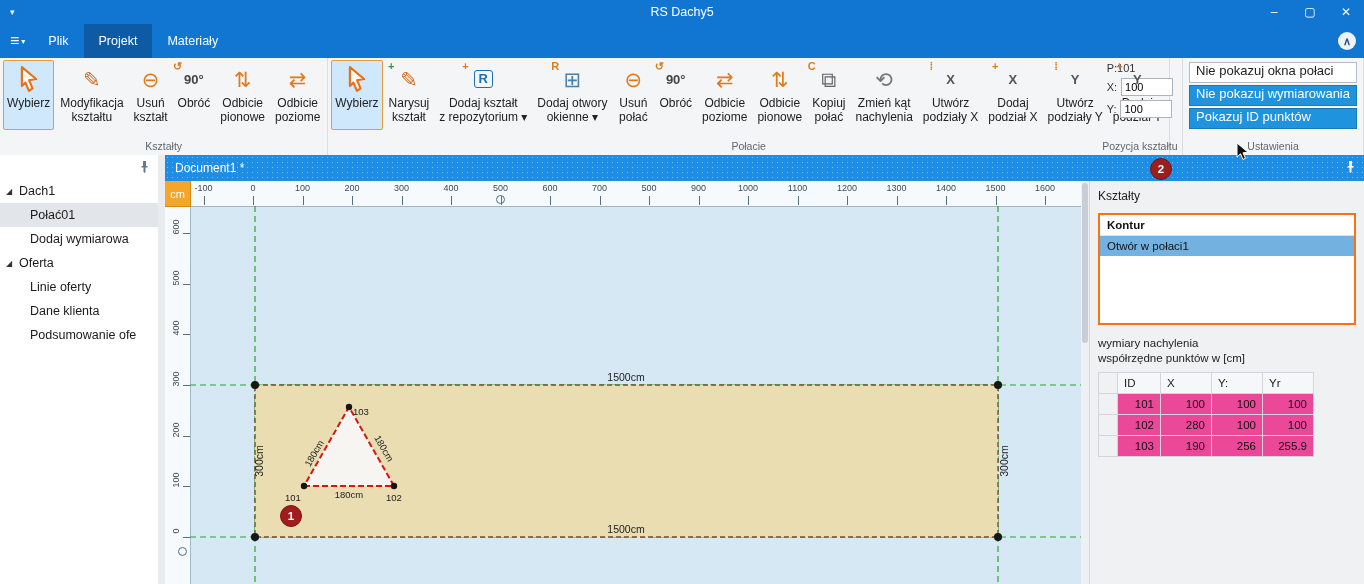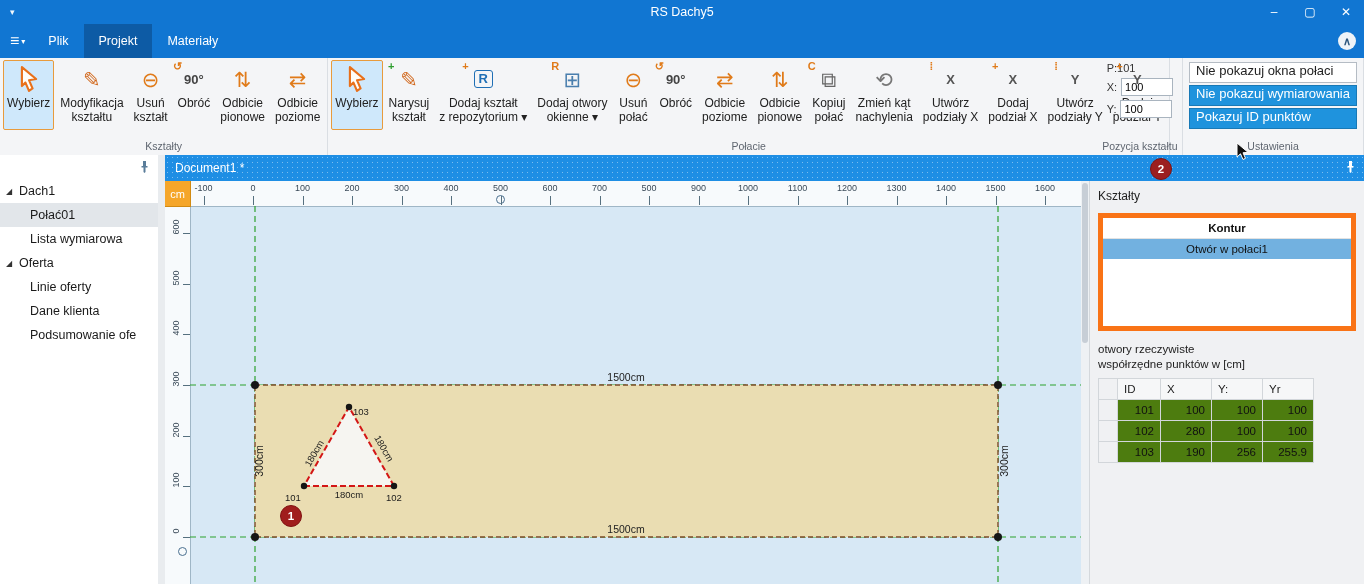--- a/index.html
+++ b/index.html
@@ -101,27 +101,27 @@
   .plab{font-size:9.5px;fill:#1c1c1c;font-family:"Liberation Sans",sans-serif;}
   .badge-c{fill:#a01d1d;stroke:#801212;}
   .badge-t{fill:#fff;font-size:11.5px;font-weight:bold;font-family:"Liberation Sans",sans-serif;}
 
   .v-scrollbar{width:8px;background:#eef1f4;position:relative;flex:0 0 auto;}
   .v-scroll-thumb{position:absolute;top:2px;left:1px;width:6px;height:160px;background:#c7ced6;border-radius:3px;}
 
   
   .rightpanel{flex:1;background:#f0f1f3;border-left:1px solid #d4d8dc;padding:6px 8px;box-sizing:border-box;overflow:hidden;}
   .rp-title{font-size:12px;color:#222;margin:2px 0 10px;}
-  .contour-box{background:#fff;border:5px solid #f97316;height:108px;overflow:hidden;text-align:center;}
+  .contour-box{background:#fff;border:2px solid #f97316;height:108px;overflow:hidden;}
   .contour-header{font-size:11.5px;font-weight:bold;padding:4px 7px;border-bottom:1px solid #e2e2e2;color:#111;}
   .contour-row{font-size:11.5px;padding:4px 7px;color:#111;}
   .contour-row.selected{background:#72b1e0;}
   .rp-note{font-size:11.5px;color:#222;margin-top:12px;}
   .rp-note2{font-size:11.5px;color:#222;margin-top:3px;}
-  .pts-table{border-collapse:collapse;margin-top:8px;font-size:11.5px;background:#4d7c0f;}
+  .pts-table{border-collapse:collapse;margin-top:8px;font-size:11.5px;background:#ec4899;}
   .pts-table th,.pts-table td{border:1px solid #d2d6da;padding:2px 6px;height:16px;}
   .pts-table th{background:#f6f7f8;font-weight:normal;text-align:left;color:#222;}
   .pts-table th.sel,.pts-table td.sel{width:10px;background:#f0f1f3;padding:2px 4px;}
   .pts-table td.num{text-align:right;min-width:38px;color:#111;}
   .pts-table td.num.c1{min-width:30px;}
 
   .mouse-cursor{position:absolute;left:1236px;top:142px;z-index:60;}
   .pin-svg{display:inline-block;}
 </style>
 </head>
@@ -349,21 +349,21 @@
     </div>
     <div id="tree">
         <div class="tree-item">
           <span class="expander">◢</span>
           <span class="tlabel">Dach1</span>
         </div>
         <div class="tree-item selected lvl1">
           <span class="tlabel">Połać01</span>
         </div>
         <div class="tree-item lvl1">
-          <span class="tlabel">Lista wymiarowa</span>
+          <span class="tlabel">Dodaj wymiarowa</span>
         </div>
         <div class="tree-item">
           <span class="expander">◢</span>
           <span class="tlabel">Oferta</span>
         </div>
         <div class="tree-item lvl1">
           <span class="tlabel">Linie oferty</span>
         </div>
         <div class="tree-item lvl1">
           <span class="tlabel">Dane klienta</span>
@@ -490,21 +490,21 @@
       </div>
 
       <div class="rightpanel">
         <div class="rp-title">Kształty</div>
         <div class="contour-box">
           <div class="contour-header">Kontur</div>
           <div id="contour-rows">
               <div class="contour-row selected">Otwór w połaci1</div>
             </div>
         </div>
-        <div class="rp-note">otwory rzeczywiste</div>
+        <div class="rp-note">wymiary nachylenia</div>
         <div class="rp-note2">współrzędne punktów w [cm]</div>
         <table class="pts-table" id="pts-table">
             <thead>
               <tr>
                 <th class="sel"></th>
                 <th>ID</th>
                 <th>X</th>
                 <th>Y:</th>
                 <th>Yr</th>
               </tr>

